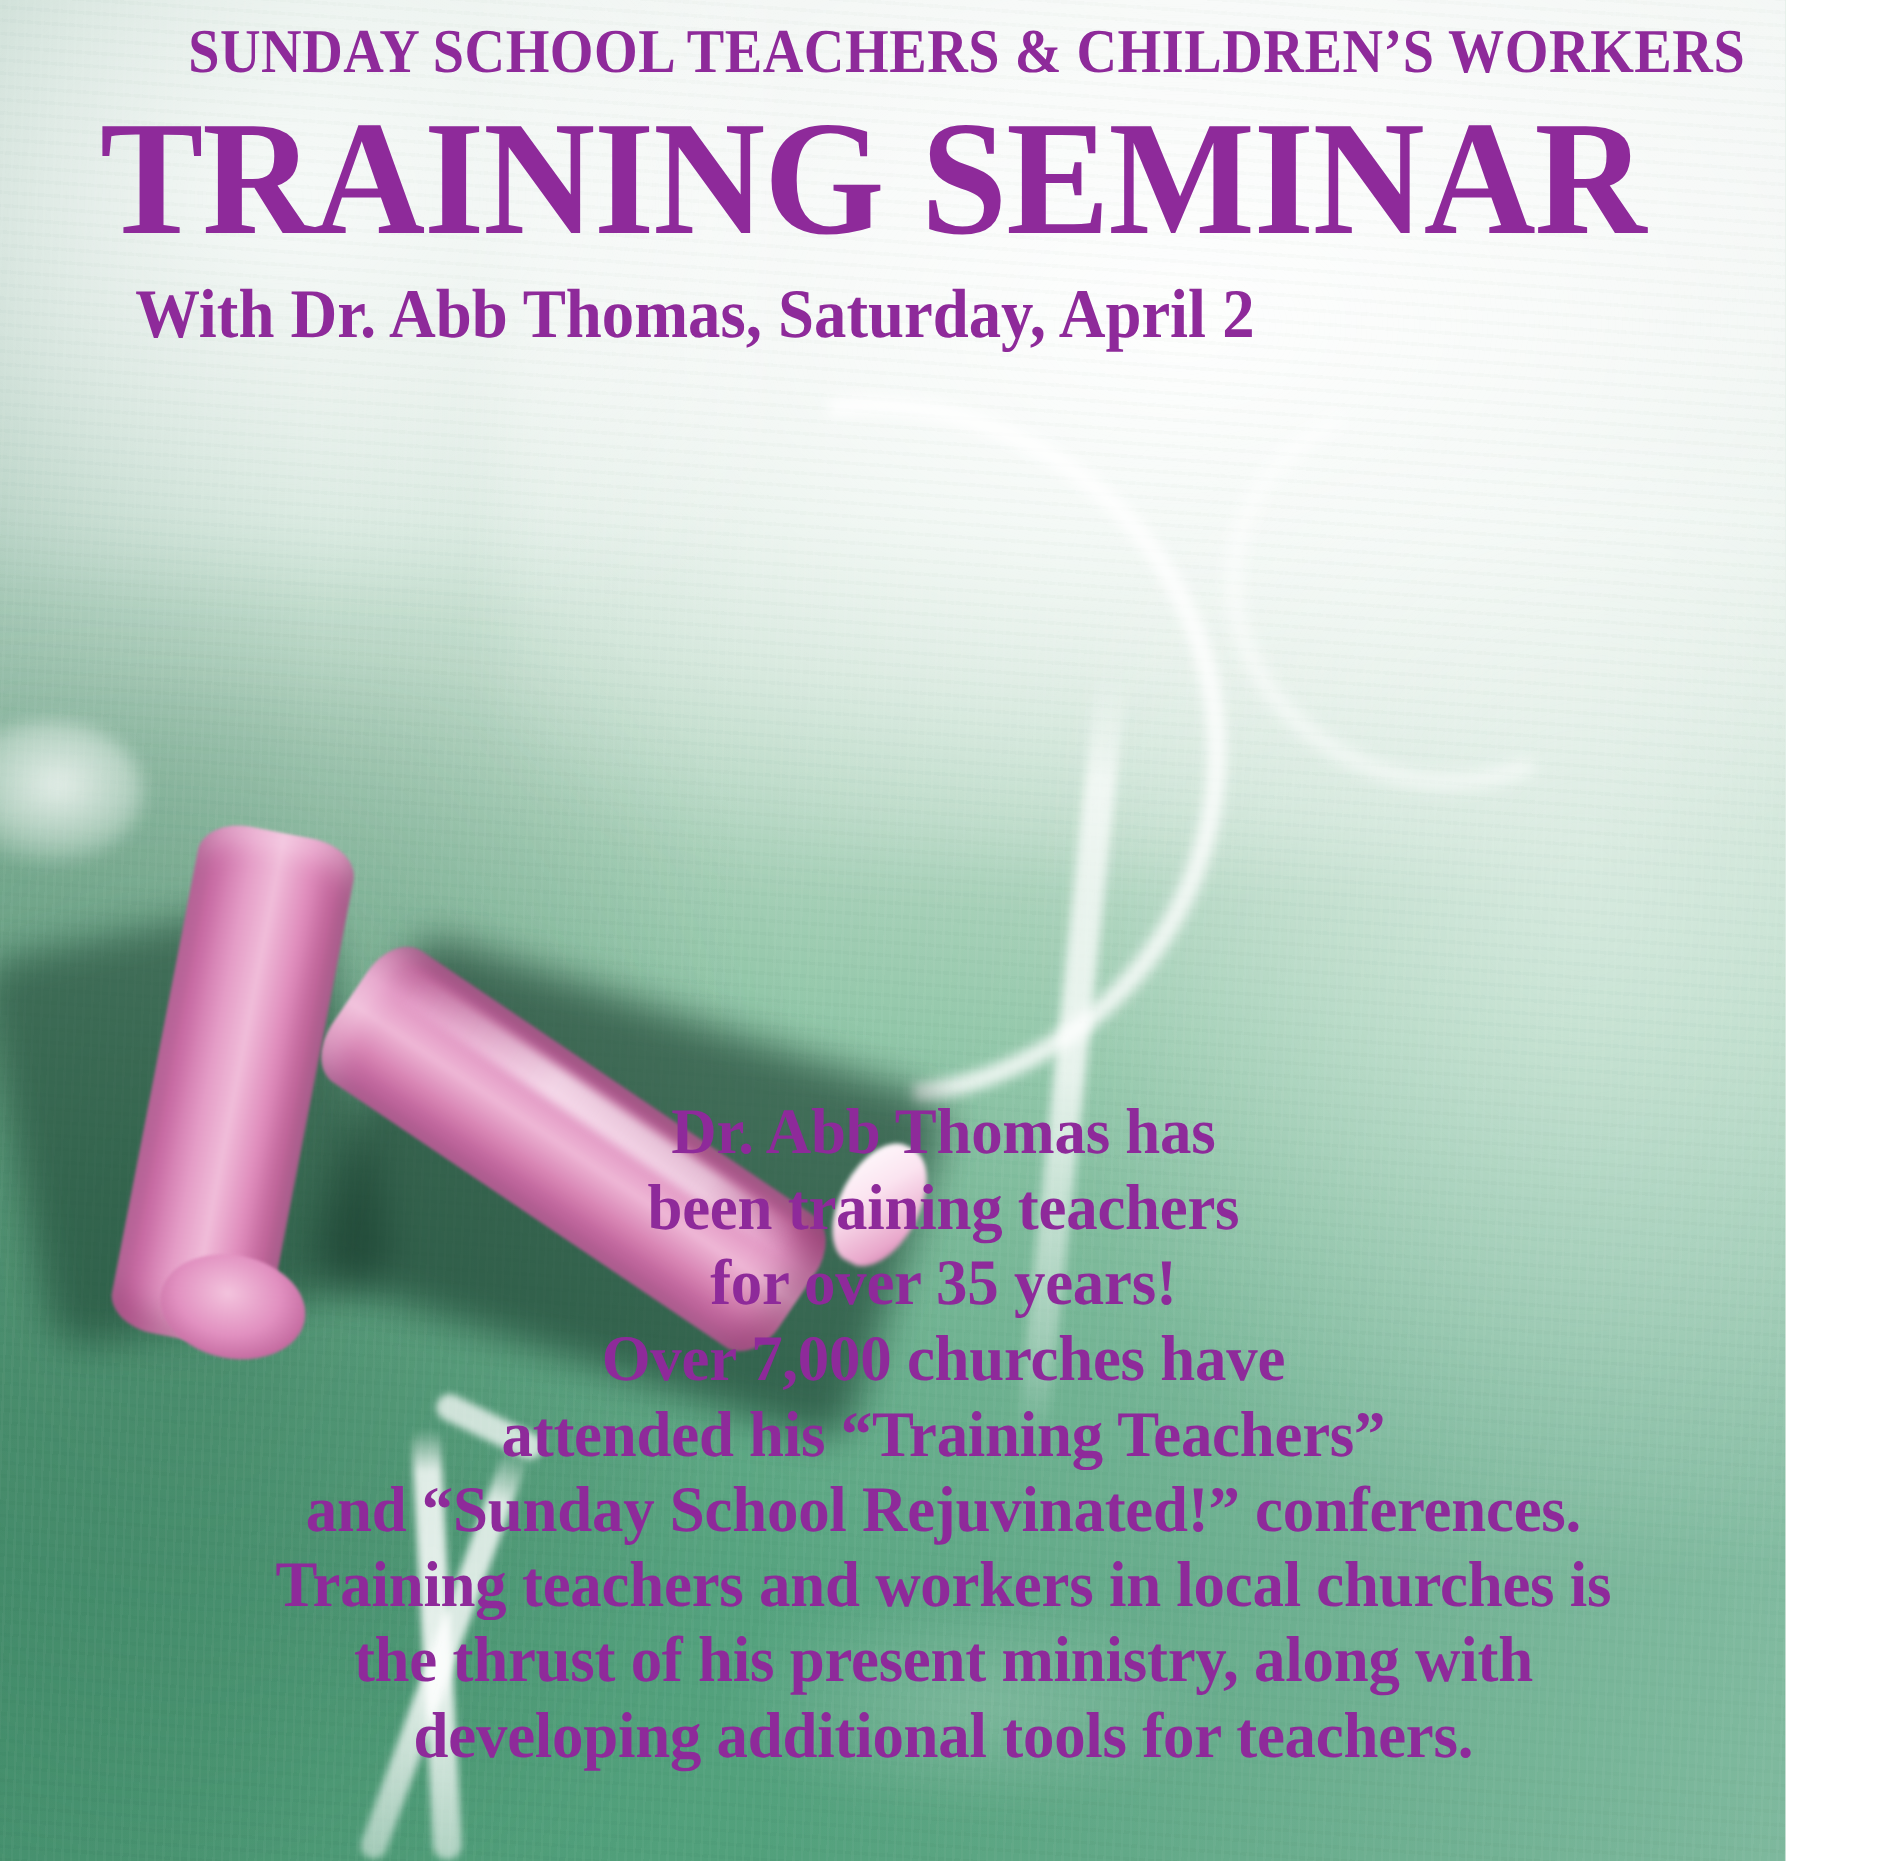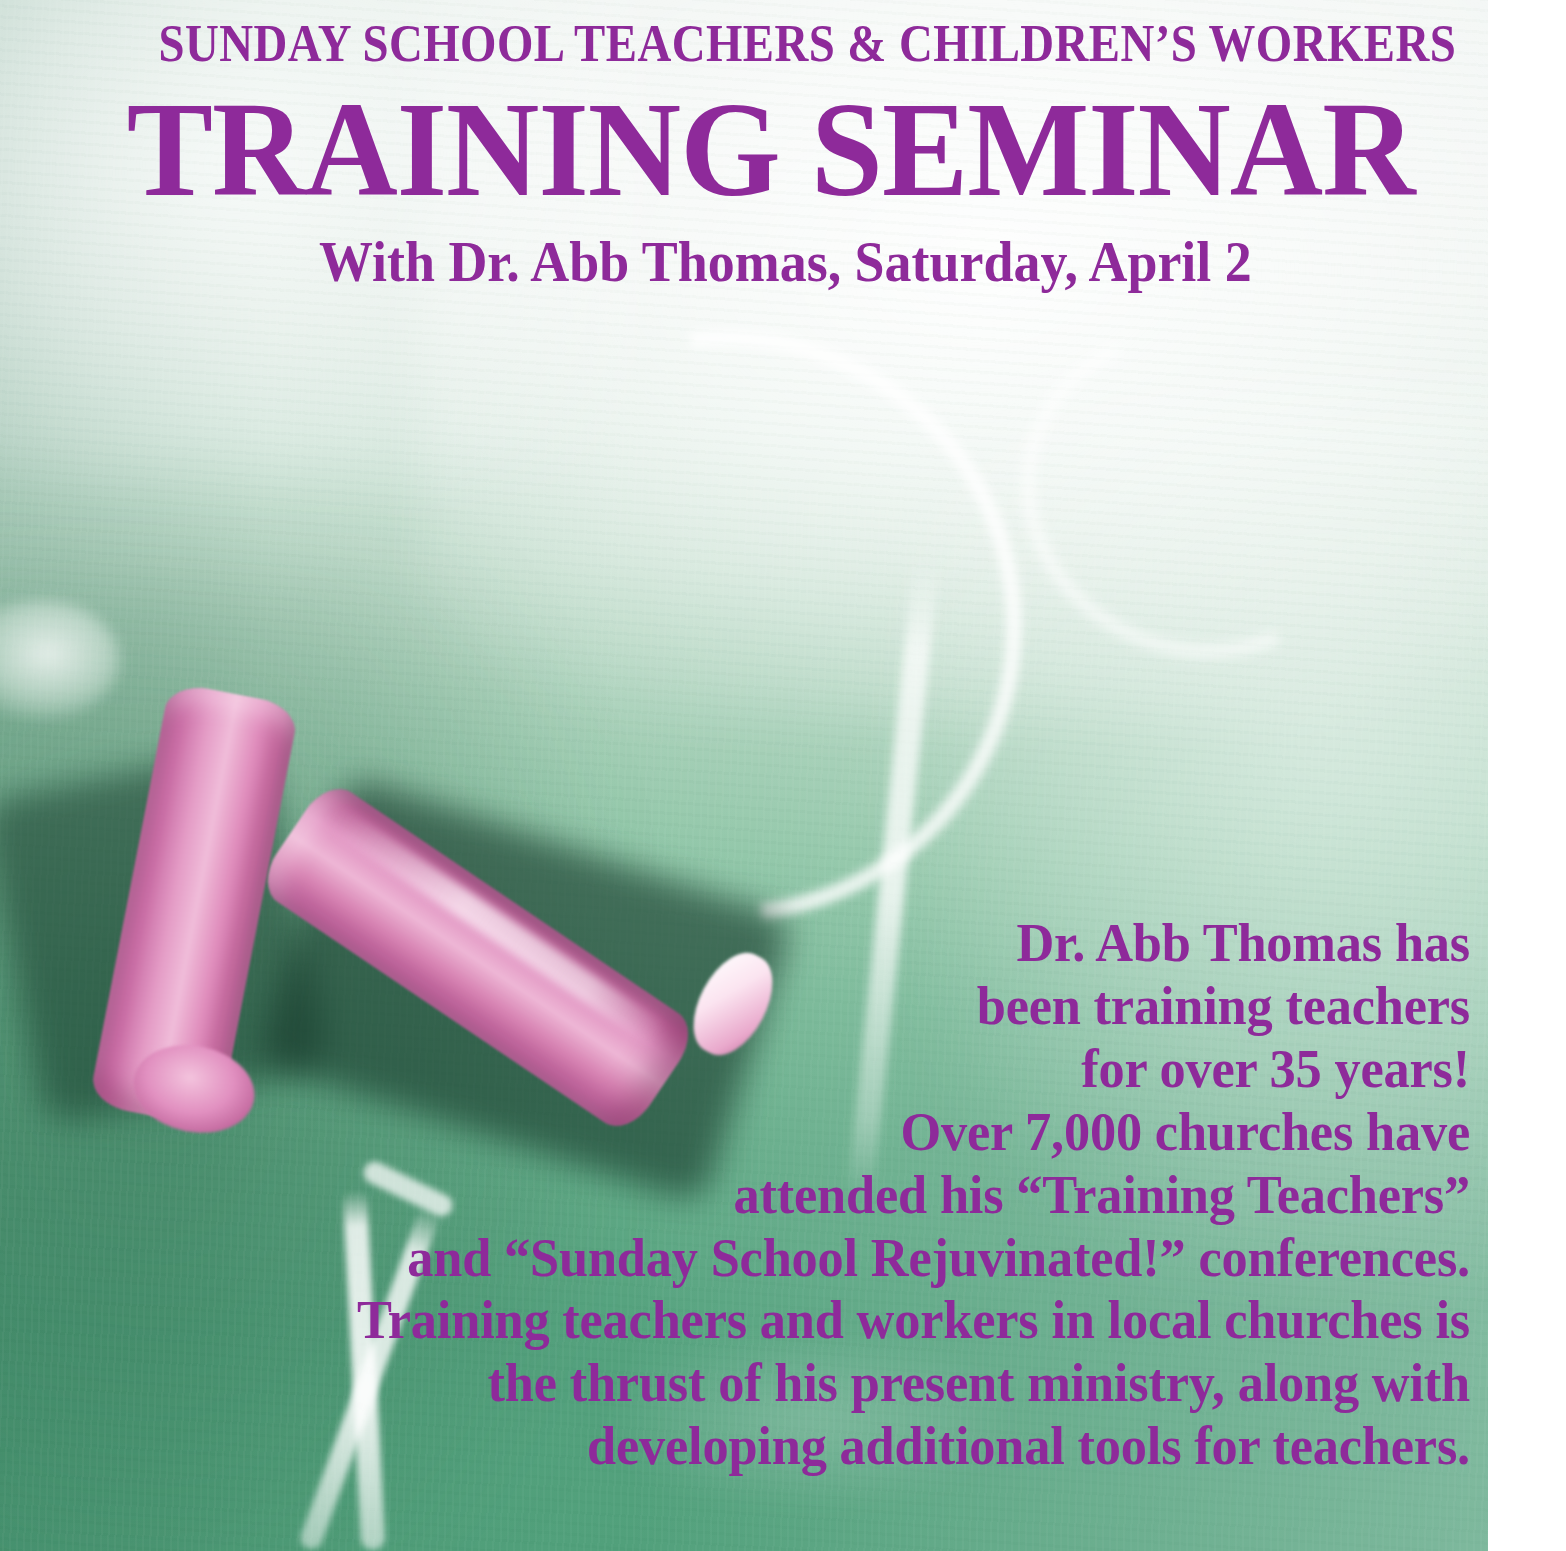--- a/index.html
+++ b/index.html
@@ -349,23 +349,23 @@
   #right-margin {
     position: absolute;
     left: 1488px; top: 0;
     width: 78px; height: 1551px;
     background: #ffffff;
   }
 
   
   #header-block {
     position: absolute;
-    left: 0; top: 0;
+    left: 10px; top: 0;
     width: 1468px;
-    text-align: center;
+    text-align: left;
     color: #8e2a9a;
   }
 
   .kicker {
     font-family: "Liberation Serif", "DejaVu Serif", serif;
     font-weight: bold;
     font-size: 52px;
     letter-spacing: 0.5px;
     line-height: 1.0;
     margin: 18px 0 0 0;
@@ -395,21 +395,21 @@
     margin: 18px 0 0 0;
     transform: scaleX(0.93);
     transform-origin: right center;
     white-space: nowrap;
   }
 
   #body-block {
     position: absolute;
     left: 60px; top: 912px;
     width: 1410px;
-    text-align: right;
+    text-align: center;
     color: #8e2a9a;
     font-family: "Liberation Serif", "DejaVu Serif", serif;
     font-weight: bold;
     font-size: 54px;
     line-height: 1.165;
     letter-spacing: -0.2px;
   }
 
   #body-block .bline {
     display: block;

